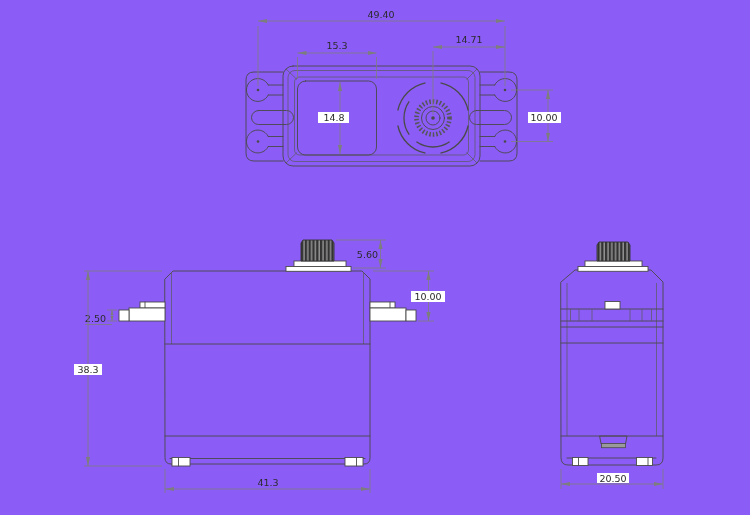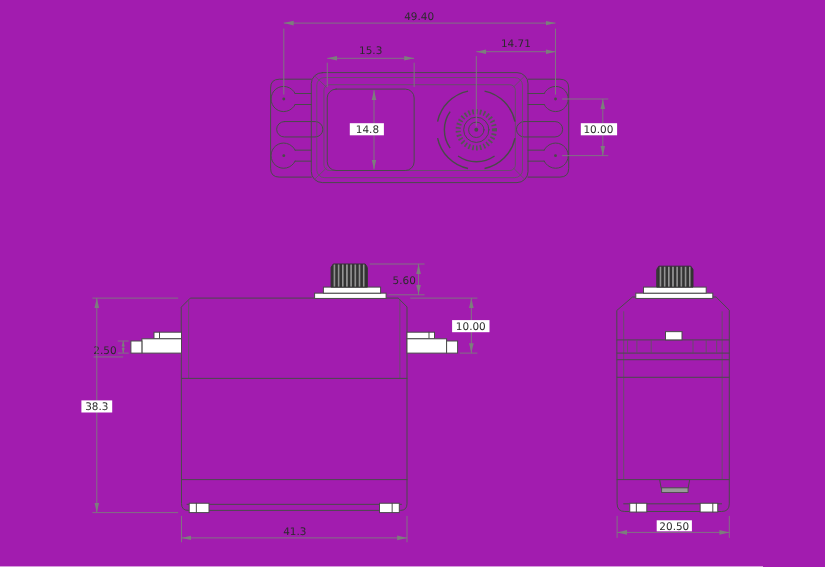--- a/index.html
+++ b/index.html
@@ -1,16 +1,16 @@
 <!DOCTYPE html>
 <html><head>
 <meta charset="utf-8">
 <style>
   html,body{margin:0;padding:0;background:#ffffff;}
-  .canvas{width:750px;height:515px;background:#a21caf;position:relative;}
+  .canvas{width:750px;height:515px;background:#8b5cf6;position:relative;}
   svg{display:block;}
   svg text{font-family:"DejaVu Sans","Liberation Sans",sans-serif;font-size:9.5px;fill:#2b2b2b;}
   .part{stroke:#4a4a4a;stroke-width:0.9;fill:none;stroke-linecap:round;}
   .partfill{stroke:#4a4a4a;stroke-width:0.9;fill:#ffffff;}
   .thin{stroke:#5a5a5a;stroke-width:0.7;fill:none;}
   .dim{stroke:#7d7d7d;stroke-width:0.8;fill:none;}
   .dot{fill:#4a4a4a;stroke:none;}
   .bg{fill:#ffffff;stroke:none;}
   .arc{stroke:#4a4a4a;stroke-width:1.3;fill:none;}
 </style>

